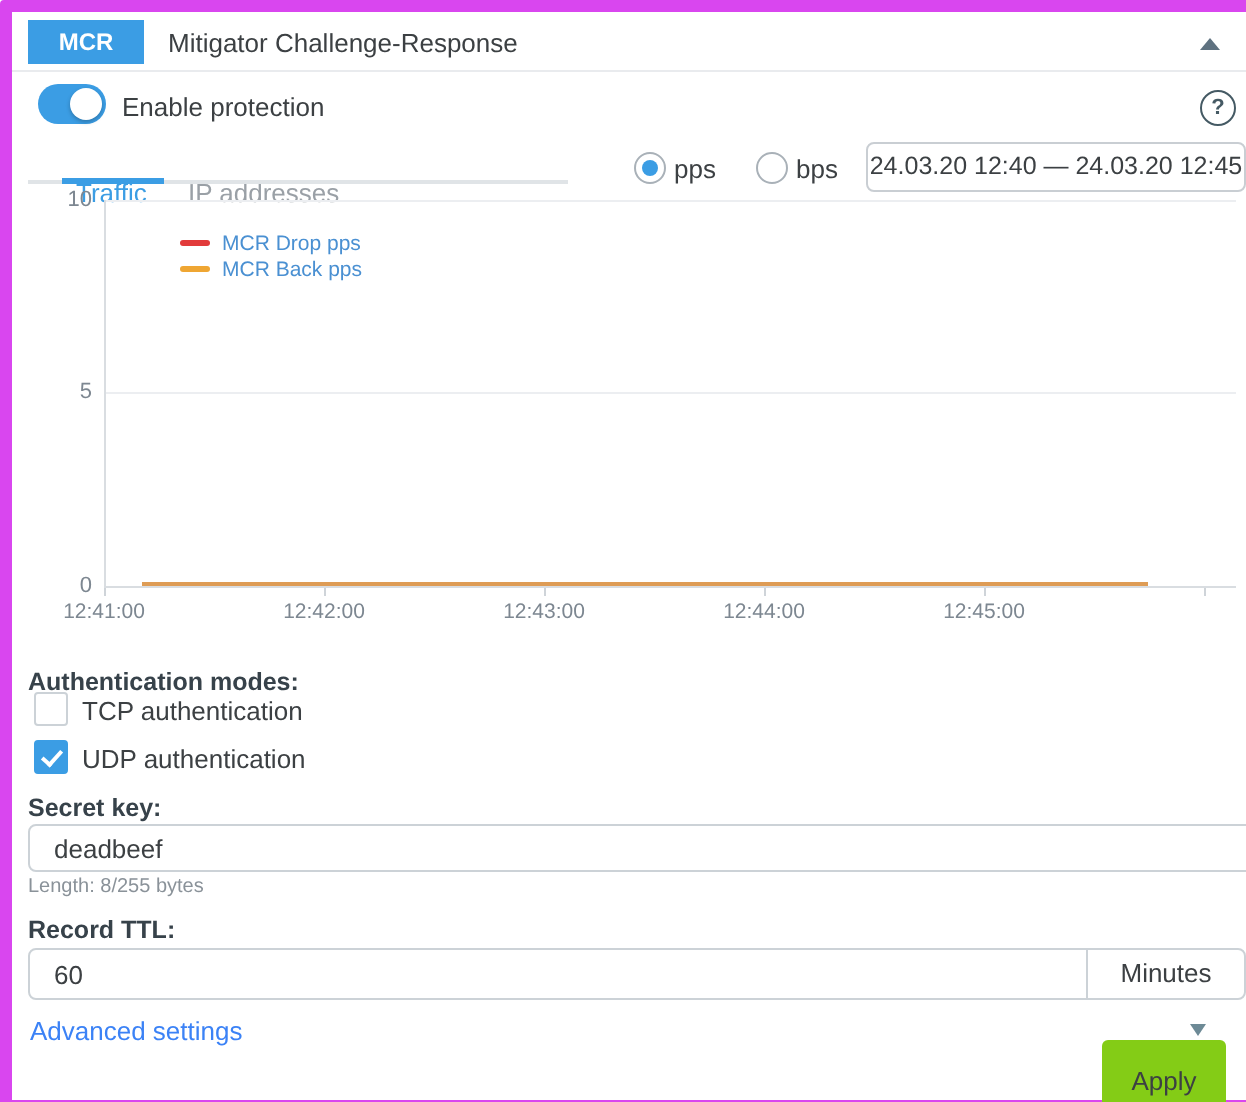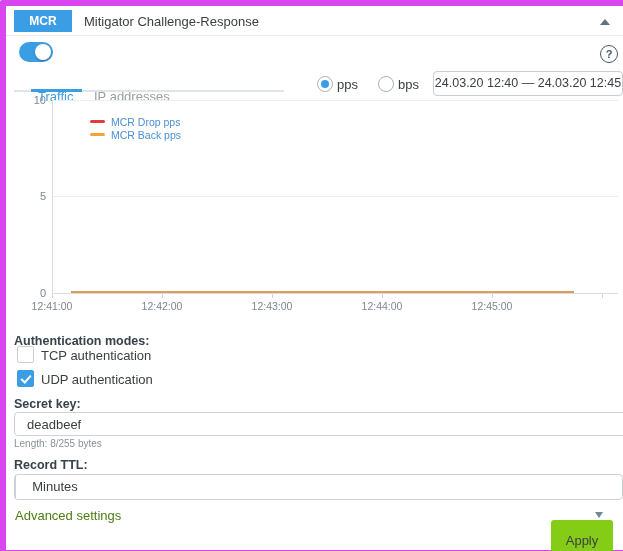--- a/index.html
+++ b/index.html
@@ -49,38 +49,39 @@
   .checkbox{left:11px;width:15px;height:15px;border:1.5px solid #ccd2d7;border-radius:2px;background:#fff;cursor:pointer;}
   .checkbox.checked{background:#3b9de4;border-color:#3b9de4;}
   .checkbox .check{position:absolute;left:5px;top:1.5px;width:4px;height:8px;border-right:2px solid #fff;border-bottom:2px solid #fff;transform:rotate(42deg);}
   .cb-label{left:35px;font-size:13px;}
   .text-input{left:8px;width:593px;height:22px;border:1px solid #ccd2d7;border-radius:4px;padding:0 12px;font-size:13px;color:#3c4043;font-family:"Liberation Sans","DejaVu Sans",sans-serif;outline:none;background:#fff;}
   .helper{left:8px;font-size:10px;color:#8a9299;}
   .ttl-group{left:8px;top:468px;width:607px;height:24px;border:1px solid #ccd2d7;border-radius:4px;display:flex;background:#fff;}
   .ttl-input{flex:1;border:none;outline:none;padding:0 12px;font-size:13px;color:#3c4043;font-family:"Liberation Sans","DejaVu Sans",sans-serif;background:transparent;}
   .ttl-unit{width:78px;border-left:1px solid #ccd2d7;font-size:13px;line-height:24px;text-align:center;color:#3c4043;cursor:pointer;}
 
-  .advanced-label{left:9px;top:502px;font-size:13px;color:#4d7c0f;cursor:pointer;}
+  .advanced-label{left:9px;top:502px;font-size:13px;color:#3b82f6;cursor:pointer;}
   .caret-down{left:589px;top:506px;width:0;height:0;border-left:4.5px solid transparent;border-right:4.5px solid transparent;border-top:6px solid #6d8a96;cursor:pointer;}
   .apply-btn{left:545px;top:514px;width:62px;height:40px;background:#84cc16;border:none;border-radius:3px;font-size:13px;color:#3c4043;font-family:"Liberation Sans","DejaVu Sans",sans-serif;cursor:pointer;}
 </style>
 </head>
 <body>
 
 <div class="card">
 
   <div class="abs header">
     <div class="abs badge">MCR</div>
     <div class="abs panel-title">Mitigator Challenge-Response</div>
     <div class="abs caret-up"></div>
   </div>
 
   <div class="abs toggle">
     <div class="knob"></div>
   </div>
+  <div class="abs toggle-label">Enable protection</div>
   <div class="abs help">?</div>
 
   <div class="abs tab tab-active" style="left:32px;">Traffic</div>
   <div class="abs tab tab-idle" style="left:88px;">IP addresses</div>
   <div class="abs tab-track"></div>
   <div class="abs tab-bar"></div>
 
   <div class="abs radio" style="left:311px;">
       <div class="dot"></div>
     </div>
@@ -135,20 +136,21 @@
     <div class="check"></div>
   </div>
   <div class="abs cb-label" style="top:366px;">UDP authentication</div>
 
   <div class="abs sec-label" style="top:391px;">Secret key:</div>
   <input class="abs text-input" style="top: 406px;" value="deadbeef">
   <div class="abs helper" style="top:432px;">Length: 8/255 bytes</div>
 
   <div class="abs sec-label" style="top:452px;">Record TTL:</div>
   <div class="abs ttl-group">
+    <input class="ttl-input" value="60" style="">
     <div class="ttl-unit">Minutes</div>
   </div>
 
   <div class="abs advanced-label">Advanced settings</div>
   <div class="abs caret-down"></div>
 
   <button class="abs apply-btn">Apply</button>
 
 </div>
 

